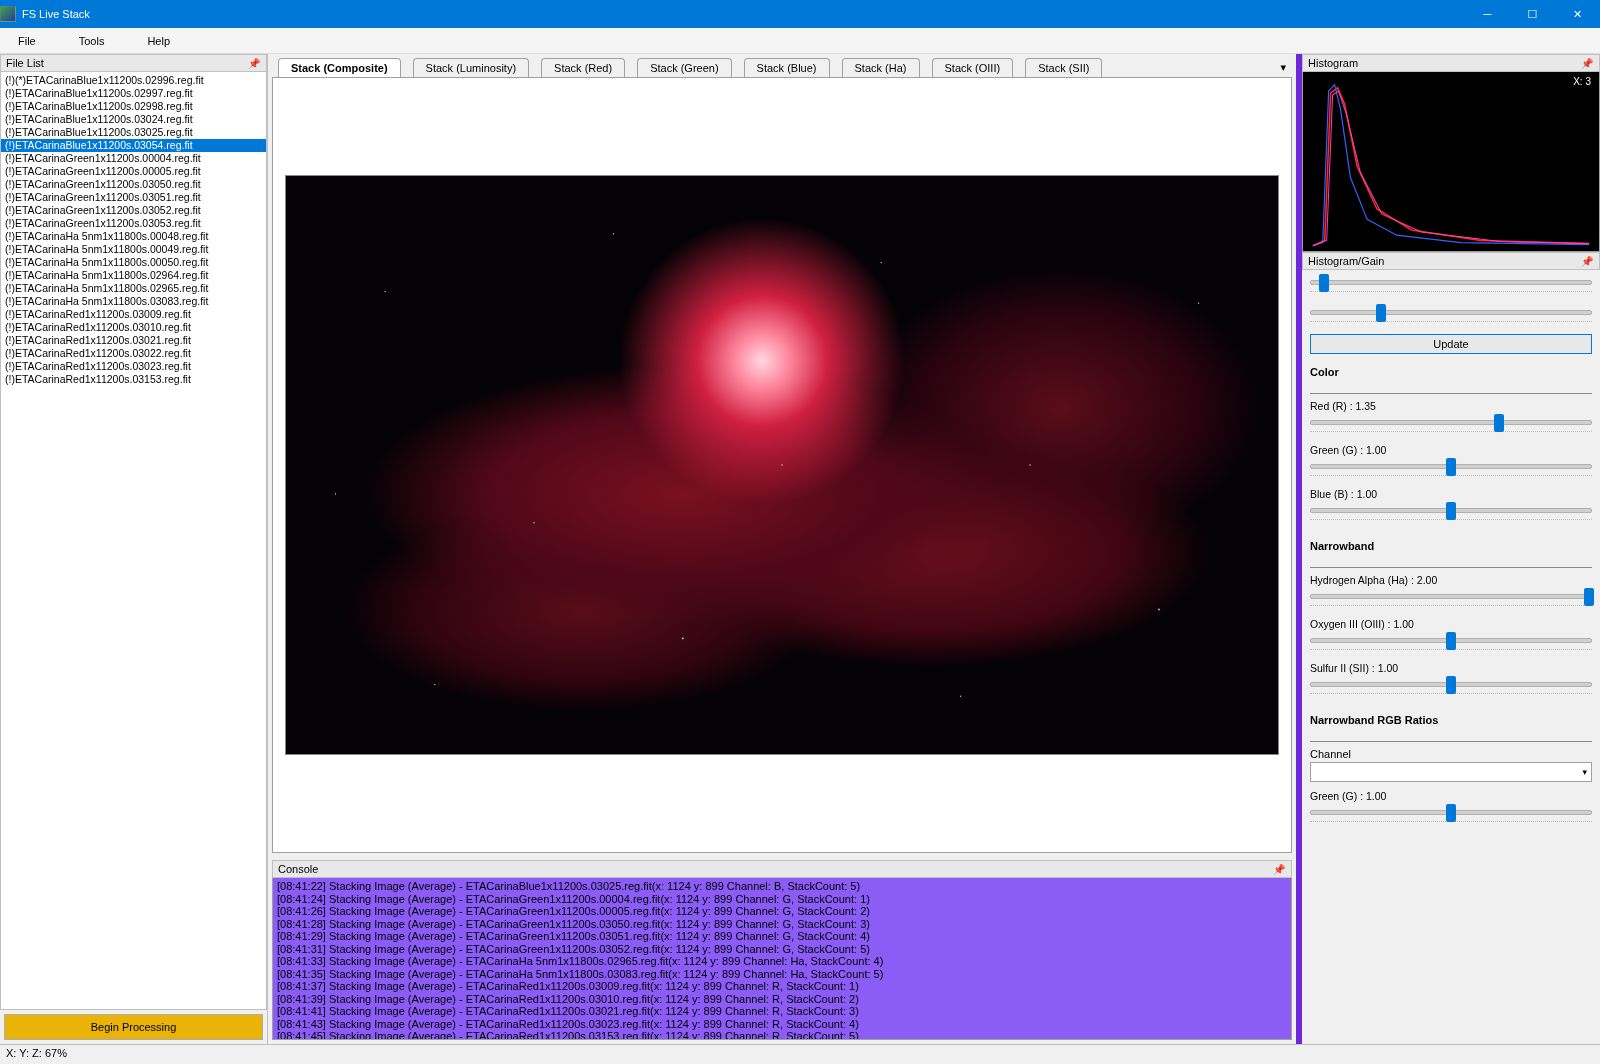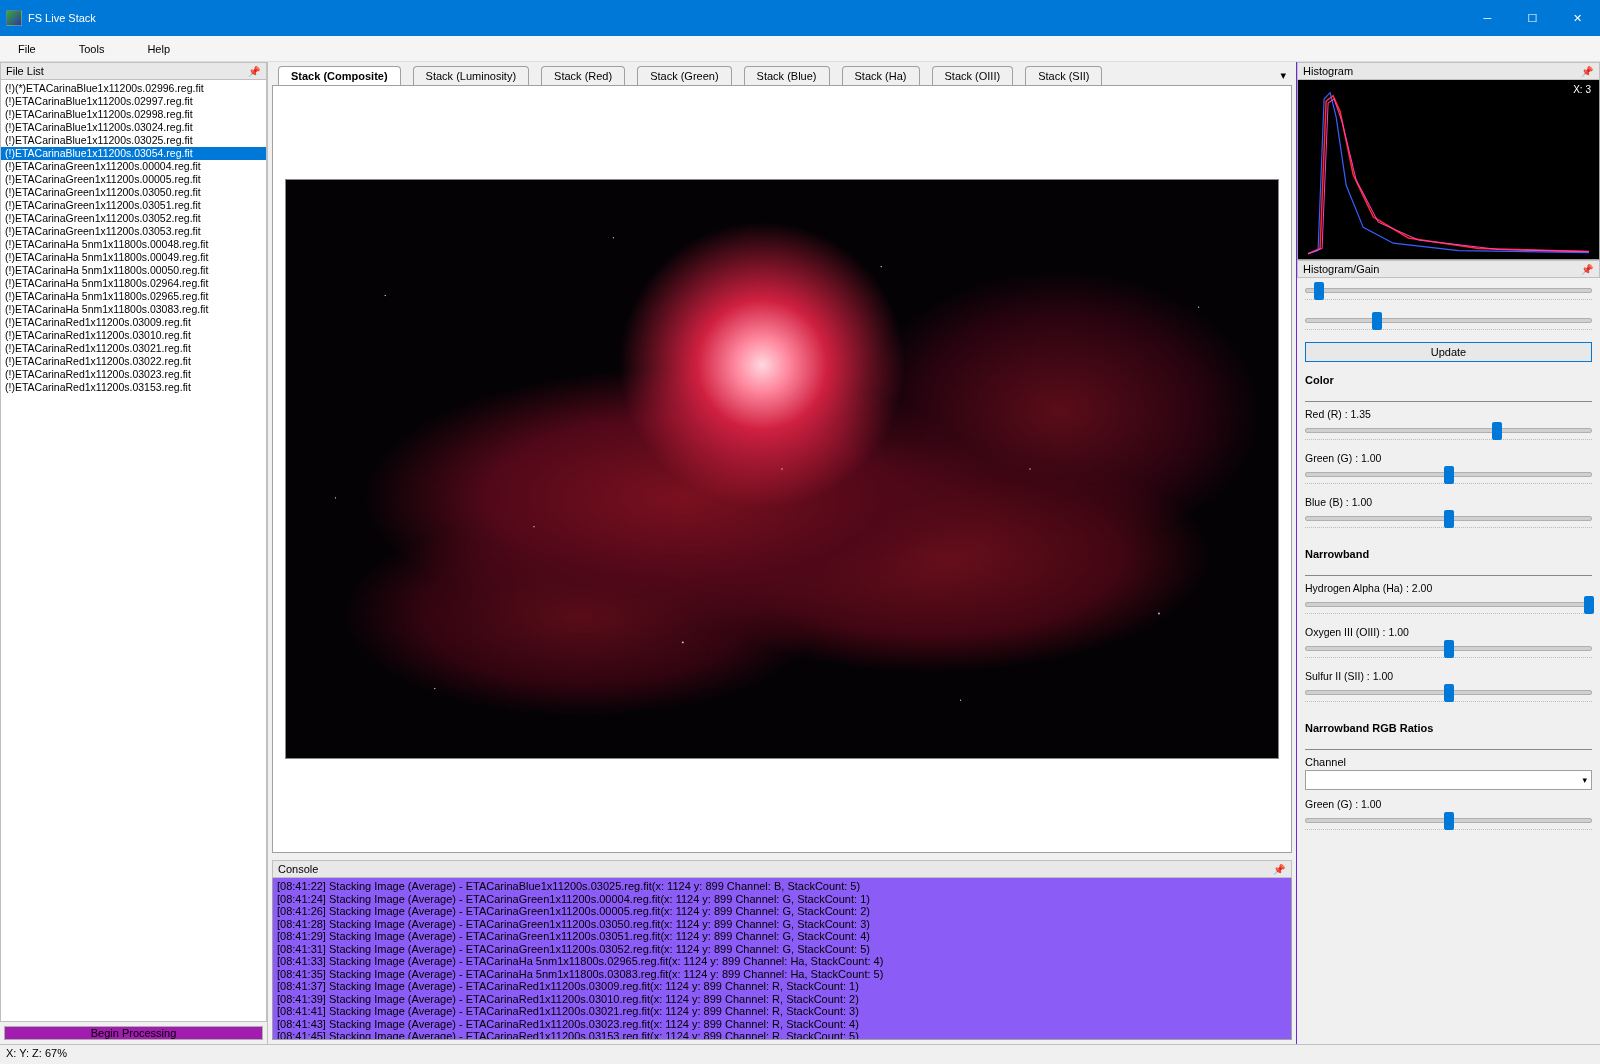--- a/index.html
+++ b/index.html
@@ -1,30 +1,30 @@
 <!DOCTYPE html>
 <html><head>
 <meta charset="utf-8">
 <style>
 * { margin:0; padding:0; box-sizing:border-box; }
 body { font-family:"Segoe UI",Tahoma,sans-serif; font-size:11px; background:#f0f0f0; width:1600px; height:1064px; overflow:hidden; display:flex; flex-direction:column; }
-.titlebar { background:#0078d7; color:#fff; height:36px; display:flex; align-items:center; padding-left:6px; }
+.titlebar { background:#0078d7; color:#fff; height:28px; display:flex; align-items:center; }
 .titlebar .icon { width:16px; height:16px; background:linear-gradient(135deg,#3a3,#33a); margin-right:6px; border:1px solid #fff3; }
 .titlebar .spacer { flex:1; }
 .winbtn { width:45px; height:28px; display:flex; align-items:center; justify-content:center; color:#fff; }
 .menubar { background:#f5f5f5; height:26px; display:flex; align-items:center; padding-left:6px; border-bottom:1px solid #ddd;gap:19px; }
 .menubar span { padding:4px 12px; cursor:default; }
 .main { flex:1; display:flex; overflow:hidden; }
 .panel-head { background:#e8e8e8; border:1px solid #c0c0c0; padding:2px 5px; font-size:11px; display:flex; align-items:center; }
 .pin { margin-left:auto; font-size:10px; }
 .left { width:268px; display:flex; flex-direction:column; border-right:1px solid #c0c0c0; }
 .filelist { flex:1; background:#fff; border:1px solid #c0c0c0; border-top:none; overflow:hidden; padding-top:2px; }
 .filelist div { padding:0 4px; white-space:nowrap; line-height:13px; font-size:10.5px; }
 .filelist div.sel { background:#0078d7; color:#fff; }
-.begin-btn { margin:4px; background:#a21caf; border:1px solid #adadad; text-align:center; cursor:default; }
+.begin-btn { margin:4px; padding:6px; background:#eab308; border:1px solid #adadad; text-align:center; cursor:default; }
 .center { flex:1; display:flex; flex-direction:column; padding:4px; }
 .tabs { display:flex; align-items:flex-end; gap:12px; padding-left:6px; }
 .tab { padding:3px 12px; background:#f0f0f0; border:1px solid #a0a0a0; border-bottom:none; border-radius:4px 4px 0 0; cursor:default; }
 .tab.active { background:#fff; font-weight:bold; }
 .tabs .drop { margin-left:auto; padding:3px 6px; }
 .image-area { flex:1; background:#fff; border:1px solid #a0a0a0; display:flex; align-items:center; justify-content:center; padding:12px; }
 .nebula { width:100%; height:100%; max-height:580px; background:
   radial-gradient(circle at 48% 32%, #ffd8e0 0%, #ff8aa0 4%, #d02040 10%, transparent 22%),
   radial-gradient(ellipse 40% 28% at 40% 55%, #7a1020 0%, #500818 50%, transparent 80%),
   radial-gradient(ellipse 35% 25% at 65% 65%, #6a0f1c 0%, #400612 55%, transparent 80%),
@@ -44,21 +44,21 @@
   radial-gradient(1px 1px at 15% 88%, #fff, transparent),
   radial-gradient(1px 1px at 50% 50%, #fff, transparent),
   radial-gradient(1px 1px at 92% 22%, #fff, transparent),
   radial-gradient(1px 1px at 5% 55%, #fff, transparent),
   radial-gradient(1px 1px at 33% 10%, #fff, transparent),
   radial-gradient(1px 1px at 68% 90%, #fff, transparent);
 }
 .console-panel { height:180px; display:flex; flex-direction:column; margin-top:7px; }
 .console-body { flex:1; background:#8b5cf6; border:1px solid #a0a0a0; border-top:none; overflow-y:scroll; padding:2px 4px; font-size:11px; line-height:12.5px; }
 .console-body div { white-space:nowrap; }
-.right { width:304px; display:flex; flex-direction:column; border-left:1px solid #6d28d9; overflow-y:auto; }
+.right { width:304px; display:flex; flex-direction:column; border-left:6px solid #6d28d9; overflow-y:auto; }
 .histo { height:180px; background:#000; border:1px solid #a0a0a0; border-top:none; position:relative; }
 .histo svg { width:100%; height:100%; }
 .xlabel { position:absolute; top:4px; right:8px; color:#fff; font-size:10px; }
 .section { padding:4px 8px; }
 .section h4 { font-size:11px; font-weight:bold; border-bottom:1px solid #888; margin-bottom:6px; padding-bottom:15px; }
 .slider-row { margin-bottom:12px; }
 .slider-row .lbl { font-size:10.5px; margin-bottom:2px; }
 .track { height:18px; position:relative; border-bottom:1px dotted #bbb; }
 .track::before { content:""; position:absolute; top:6px; left:0; right:0; height:3px; background:#d0d0d0; border:1px solid #b0b0b0; border-radius:2px; }
 .thumb { position:absolute; top:0; width:10px; height:18px; background:#0078d7; border-radius:2px; transform:translateX(-50%); }

